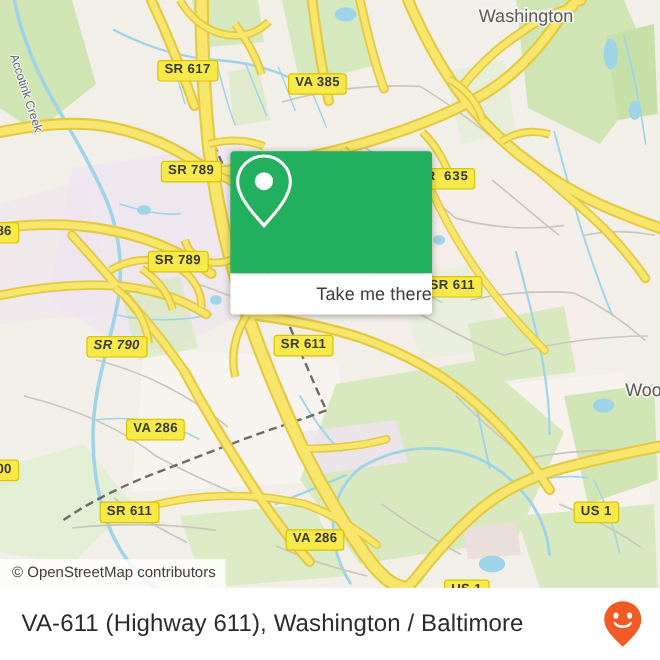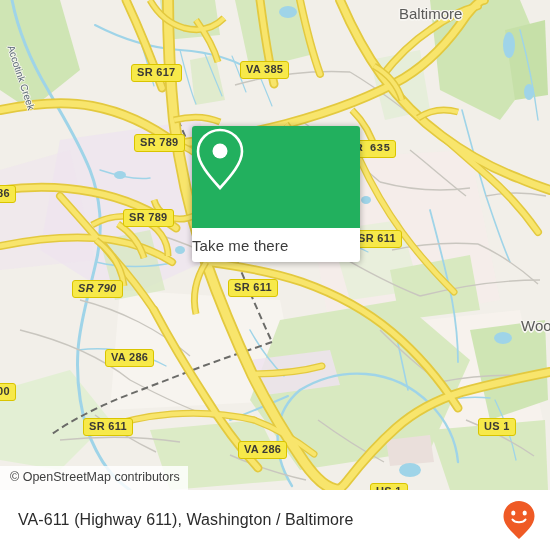--- a/index.html
+++ b/index.html
@@ -70,42 +70,42 @@
   #popup-green{
     height:102px;width:168px;
     background:#22b05e;
     border-radius:3px 3px 0 0;
     display:flex;align-items:center;justify-content:center;
   }
   #popup-foot{
     height:34px;width:168px;
     background:#ffffff;
     border-radius:0 0 3px 3px;
-    display:flex;align-items:center;justify-content:flex-start;
+    display:flex;align-items:center;justify-content:flex-end;
   }
   #popup-foot span{
     color:#3c3c3c;font-size:15px;letter-spacing:.1px;
   }
   #popup-tail{
     position:absolute;left:50%;top:136px;
     margin-left:-11px;
     width:0;height:0;
     border-left:11px solid transparent;
     border-right:11px solid transparent;
     border-top:11px solid #ffffff;
   }
 
   
   #bottom{
     position:absolute;left:0;top:490px;width:550px;height:60px;
     background:#ffffff;
     display:flex;align-items:center;
   }
   #bottom-title{
-    color:#2b2b2b;font-size:16px;
+    color:#2b2b2b;font-size:20px;
     margin-left:18px;white-space:nowrap;letter-spacing:.1px;
   }
   #brand{
     position:absolute;right:14px;top:50%;transform:translateY(-50%);
     display:flex;align-items:center;
   }
   #brand-word{
     color:#1b1b1b;font-size:31px;font-weight:bold;
     letter-spacing:-.6px;line-height:31px;margin-left:1px;
   }
@@ -285,26 +285,26 @@
           <path d="M174,120 C190,116 206,116 220,122"></path>
           <path d="M206,262 C196,278 192,296 196,314"></path>
           <path d="M374,66 C388,74 398,86 402,100"></path>
           <path d="M418,118 C430,110 444,108 458,112"></path>
           <path d="M286,124 C296,136 302,150 304,164"></path>
           <path d="M352,110 C364,122 372,136 376,152"></path>
         </g>
       </g>
     </svg>
 
-    <div class="placename" style="left:399px;top:5px;">Baltimore</div>
+    <div class="placename" style="left:399px;top:5px;">Washington</div>
     <div class="placename" style="left:521px;top:317px;">Woo</div>
 
     <div class="waterlabel" style="left:16px;top:44px;transform:rotate(72deg);">Accotink Creek</div>
 
-    <div class="shield" style="left:131px;top:50px;margin-top:14px;">SR 617</div>
+    <div class="shield" style="left:131px;top:50px;">SR 617</div>
     <div class="shield" style="left:240px;top:61px;">VA 385</div>
     <div class="shield" style="left:134px;top:134px;">SR 789</div>
     <div class="shield" style="left:343px;top:140px;font-family:Liberation Mono, monospace;">SR 635</div>
     <div class="shield" style="left:123px;top:209px;">SR 789</div>
     <div class="shield" style="left:352px;top:230px;">SR 611</div>
     <div class="shield" style="left:-9px;top:185px;">86</div>
     <div class="shield" style="left:72px;top:280px;font-style:italic;">SR 790</div>
     <div class="shield" style="left:228px;top:279px;">SR 611</div>
     <div class="shield" style="left:105px;top:349px;">VA 286</div>
     <div class="shield" style="left:-9px;top:383px;">00</div>

